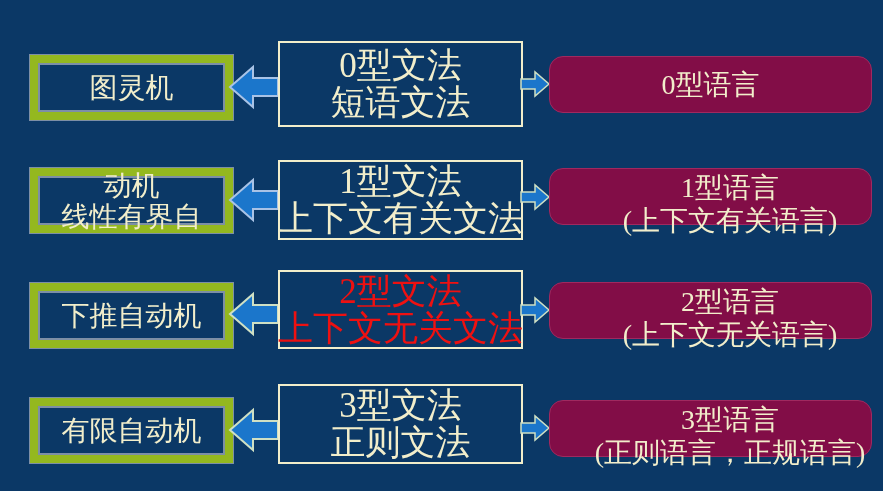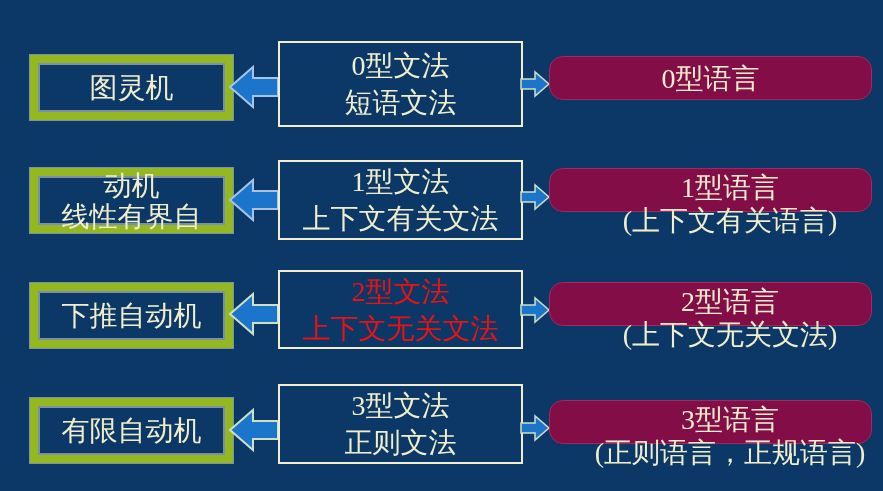--- a/index.html
+++ b/index.html
@@ -10,25 +10,25 @@
   
   .auto-box{position:absolute;left:30px;width:203px;height:65px;
     border:8px solid var(--box-olive);outline:1px solid var(--box-gray);background:var(--background);}
   .auto-inner{width:100%;height:100%;border:2px solid var(--box-gray);background:var(--background);
     display:flex;flex-direction:column;justify-content:center;overflow:visible;}
   .auto-inner .line{color:var(--text-cream);font-size:28px;line-height:31px;white-space:nowrap;text-align:center;}
 
   
   .grammar-box{position:absolute;left:278px;width:245px;border:2px solid var(--text-cream);
     background:var(--background);display:flex;flex-direction:column;align-items:center;justify-content:center;}
-  .grammar-box .line{color:var(--text-cream);font-size:28px;line-height:37px;white-space:nowrap;text-align:center;}
+  .grammar-box .line{color:var(--text-cream);font-size:35px;line-height:37px;white-space:nowrap;text-align:center;}
   .grammar-box.hl .line{color:var(--grammar-highlight);}
 
   
-  .language-box{position:absolute;left:549px;width:323px;height:44px;border-radius:14px;
+  .language-box{position:absolute;left:549px;width:323px;height:57px;border-radius:14px;
     background:var(--language-fill);border:1px solid var(--language-edge);
     display:flex;flex-direction:column;align-items:center;justify-content:center;}
   .language-box.two{justify-content:flex-start;padding-top:2px;padding-left:39px;}
   .language-box .line{color:var(--text-cream);font-size:28px;line-height:33px;white-space:nowrap;text-align:center;}
 
   .line:empty{display:none;}
 
   
   .arrow{position:absolute;overflow:visible;}
   .arrow polygon{fill:var(--arrow-fill);}
@@ -94,21 +94,21 @@
   </svg>
   <div class="grammar-box hl" style="top:270px;height:79px">
     <div class="line">2型文法</div>
     <div class="line">上下文无关文法</div>
   </div>
   <svg class="arrow small ol-cream" style="left:520px;top:296px" width="30" height="28" viewBox="0 0 30 28">
     <polygon points="1,9 15,9 15,2 29,14 15,26 15,19 1,19"></polygon>
   </svg>
   <div class="language-box two" style="top:282px">
     <div class="line">2型语言</div>
-    <div class="line">(上下文无关文法)</div>
+    <div class="line">(上下文无关语言)</div>
   </div>
 
   <div class="auto-box" style="top:398px">
     <div class="auto-inner">
       <div class="line">有限自动机</div>
 
     </div>
   </div>
   <svg class="arrow ol-cream" style="left:229px;top:408px" width="50" height="44" viewBox="0 0 50 44">
     <polygon points="1,22 24,2 24,13 49,13 49,31 24,31 24,42"></polygon>

